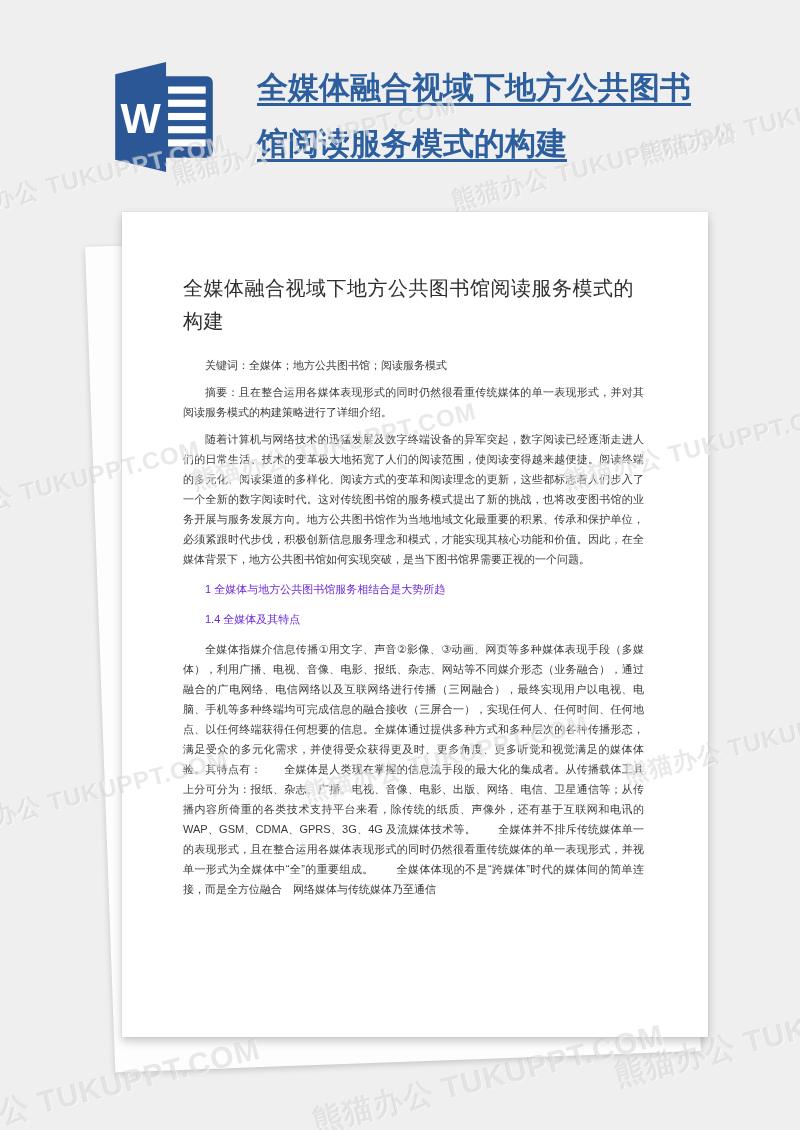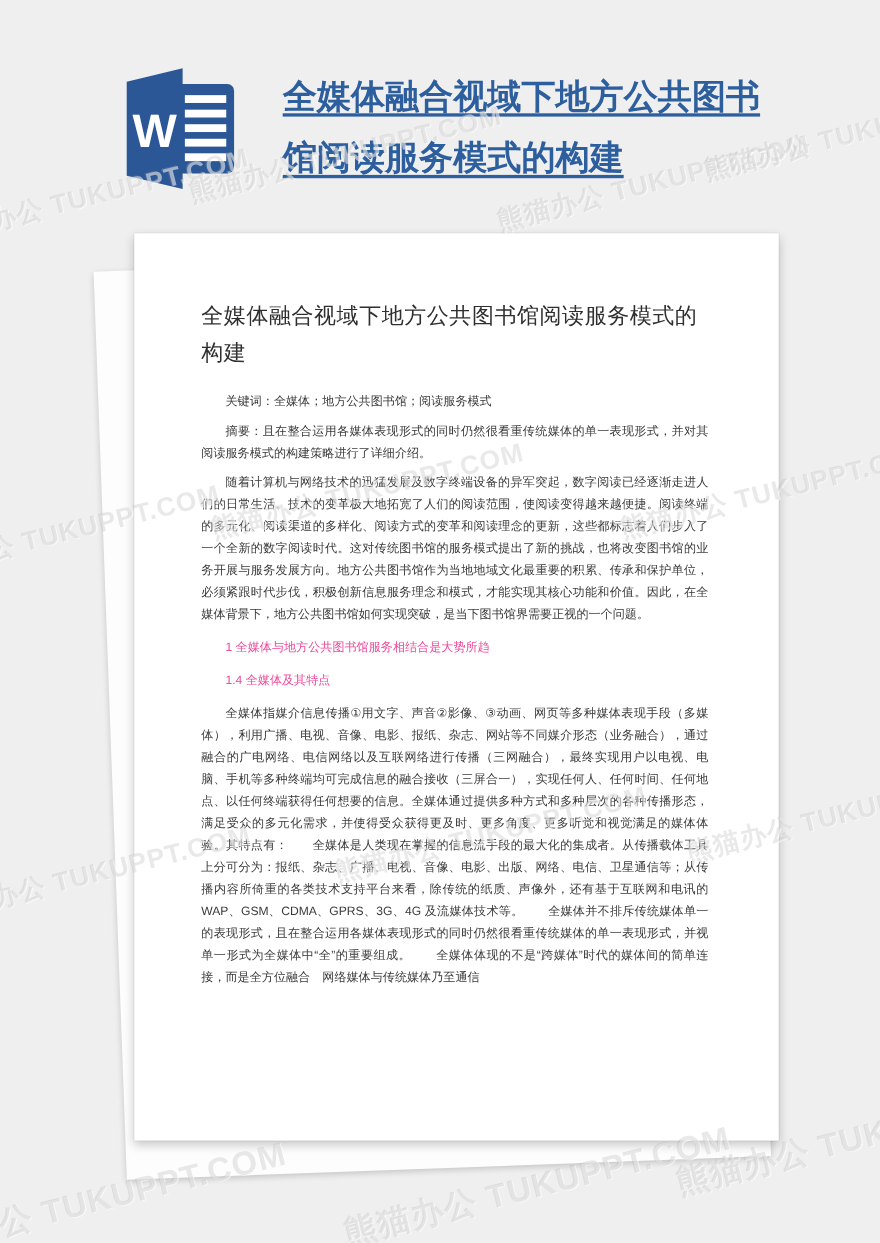--- a/index.html
+++ b/index.html
@@ -49,21 +49,21 @@
     letter-spacing: 0.5px;
     color: #2f2f2f;
     margin-bottom: 17px;
   }
   .page-inner p {
     font-size: 11px; line-height: 20px;
     margin: 7px 0;
     text-indent: 2em;
     text-align: justify;
   }
-  .page-inner p.sec-heading { margin: 10px 0; font-weight: 500; color: #ec4899; }
+  .page-inner p.sec-heading { margin: 10px 0; font-weight: 500; color: #6d28d9; }
 
   
   .wm {
     position: absolute;
     font-size: 24px; font-weight: 700; letter-spacing: 1px;
     color: rgba(170,170,170,0.26);
     text-shadow: 1px 1px 0 rgba(255,255,255,0.55);
     transform: rotate(-14deg);
     white-space: nowrap;
     pointer-events: none;

